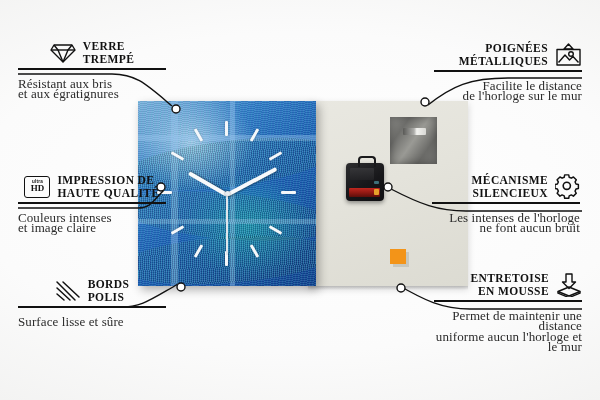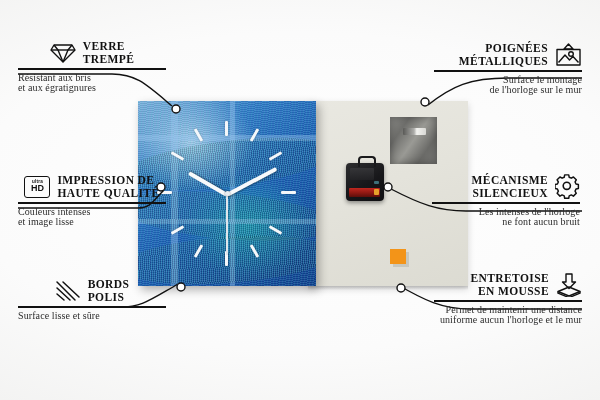--- a/index.html
+++ b/index.html
@@ -98,33 +98,33 @@
   .pivot{position:absolute;width:5px;height:5px;border-radius:50%;background:#e7ecf0;box-shadow:0 0 2px rgba(0,0,0,.5);}
   
   .callout{position:absolute;}
   .co-head{display:flex;align-items:center;gap:7px;}
   .co-title{
     font-weight:bold;letter-spacing:.4px;font-size:11.5px;line-height:12.5px;
     color:#111;text-transform:uppercase;
   }
   .co-rule{height:1.5px;background:#111;margin-top:3px;}
   .co-sub{
-    font-size:10px;line-height:10.5px;color:#2b2b2b;margin-top:3px;letter-spacing:.1px;
+    font-size:13px;line-height:10.5px;color:#2b2b2b;margin-top:9px;letter-spacing:.1px;
   }
   .left .co-head{justify-content:center;}
   .right .co-head{justify-content:flex-end;}
   .right .co-title{text-align:right;}
   .right .co-sub{text-align:right;}
   .ico{flex:0 0 auto;display:block;}
   .hdbadge{
     width:24px;height:20px;border:1.6px solid #111;border-radius:3px;
     display:flex;flex-direction:column;align-items:center;justify-content:center;line-height:1;
   }
   .hd-ultra{font-size:4.6px;font-weight:bold;letter-spacing:.2px;color:#111;font-family:"Liberation Sans",sans-serif;}
-  .hd-hd{font-size:9px;font-weight:bold;color:#111;font-family:Liberation Sans, sans-serif;}
+  .hd-hd{font-size:9px;font-weight:bold;color:#111;font-family:Liberation Serif, serif;}
   svg.lines{position:absolute;left:0;top:0;width:600px;height:400px;pointer-events:none;}
 </style>
 </head>
 <body>
 
 <div id="stage">
 
   <div class="product">
 
     <div class="panel-back">
@@ -217,21 +217,21 @@
         <span class="hd-hd">HD</span>
       </div>
       <div>
         <div class="co-title">IMPRESSION DE</div>
         <div class="co-title">HAUTE QUALITÉ</div>
       </div>
     </div>
     <div class="co-rule" style="width:148px;"></div>
     <div class="co-sub">
       <div>Couleurs intenses</div>
-      <div>et image lisse</div>
+      <div>et image claire</div>
     </div>
   </div>
 
   <div class="callout left" style="left:18px;top:278px;width:148px;">
     <div class="co-head">
       <svg class="ico" width="26" height="22" viewBox="0 0 26 22">
         <g fill="none" stroke="#111" stroke-width="1.5" stroke-linecap="round">
           <path d="M2,2 L20,20"></path>
             <path d="M2,8 L15,20"></path>
             <path d="M2,14 L9,20"></path>
@@ -259,21 +259,21 @@
         <g fill="none" stroke="#111" stroke-width="1.4" stroke-linejoin="round">
           <path d="M13.5,1 L9,6 H18 Z"></path>
           <rect x="2" y="6.5" width="23" height="15.5"></rect>
           <path d="M3.5,19.5 L10,12 L14.5,17 L18,13.5 L23.5,19.5"></path>
           <circle cx="16" cy="11" r="2.3"></circle>
         </g>
       </svg>
     </div>
     <div class="co-rule" style="width:148px;"></div>
     <div class="co-sub">
-      <div>Surface le montage</div>
+      <div>Facilite le distance</div>
       <div>de l'horloge sur le mur</div>
     </div>
   </div>
 
   <div class="callout right" style="left:432px;top:174px;width:148px;">
     <div class="co-head">
       <div>
         <div class="co-title">MÉCANISME</div>
         <div class="co-title">SILENCIEUX</div>
       </div>

